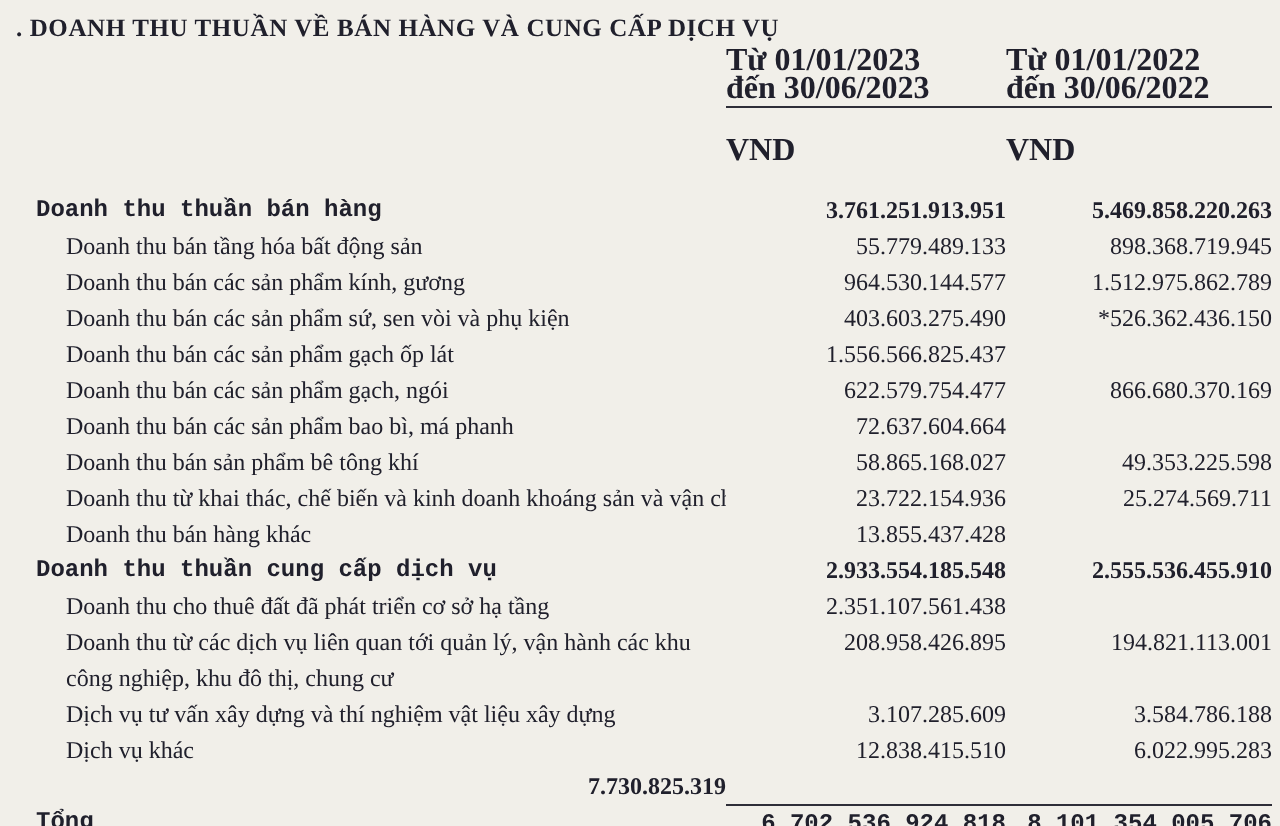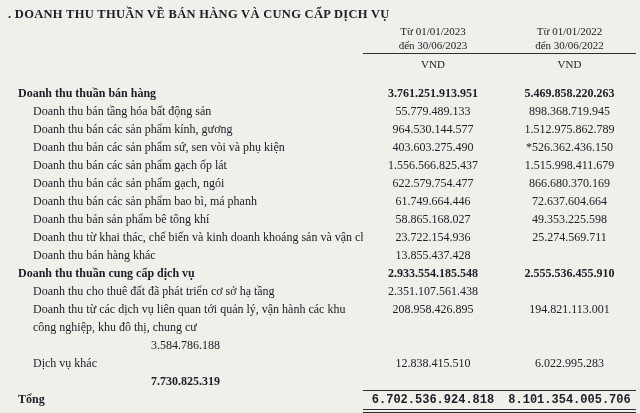--- a/index.html
+++ b/index.html
@@ -13,31 +13,31 @@
   .page { box-sizing:border-box; width:640px; height:412px; padding:6px 4px 0 8px; }
 
   .title {
     font-weight:bold; font-size:12.5px; letter-spacing:.3px;
     line-height:16px; white-space:nowrap;
   }
 
   .grid { display:grid; grid-template-columns:355px 140px 133px; }
 
   .head-row { margin-top:2px; }
-  .col-head { text-align:center; font-weight:normal; font-size:11px; line-height:14px; }
+  .col-head { text-align:left; font-weight:bold; font-size:16px; line-height:14px; }
   .col-head .rule { border-bottom:1.4px solid #2e2e38; margin-top:1px; }
-  .col-head .unit { margin-top:3px; }
+  .col-head .unit { margin-top:15px; }
 
   .table-body { margin-top:13px; }
 
   .row { line-height:18px; font-size:12px; }
   .row .label { padding-left:25px; }
   .row.bold { font-weight:bold; }
-  .row.bold .label { padding-left:10px; }
-  .num { text-align:center; font-variant-numeric:tabular-nums; }
+  .row.bold .label { padding-left:10px;font-family:Liberation Mono, monospace; }
+  .num { text-align:right; font-variant-numeric:tabular-nums; }
   .row.truncate .label { white-space:nowrap; overflow:hidden; }
   .row.wrap .label { white-space:pre-line; }
   .row.wrap .num { align-self:start; }
   .row.total .num { border-top:1.4px solid #2e2e38; border-bottom:4px double #2e2e38;font-family:Liberation Mono, monospace; }
 </style>
 </head>
 <body>
 
 <div class="page">
 
@@ -80,32 +80,30 @@
 
   <div class="row grid">
     <div class="label">Doanh thu bán các sản phẩm sứ, sen vòi và phụ kiện</div>
     <div class="num n1">403.603.275.490</div>
     <div class="num n2">*526.362.436.150</div>
   </div>
 
   <div class="row grid">
     <div class="label">Doanh thu bán các sản phẩm gạch ốp lát</div>
     <div class="num n1">1.556.566.825.437</div>
-    <div class="num n2">1.515.998.411.679</div>
   </div>
 
   <div class="row grid">
     <div class="label">Doanh thu bán các sản phẩm gạch, ngói</div>
     <div class="num n1">622.579.754.477</div>
     <div class="num n2">866.680.370.169</div>
   </div>
 
   <div class="row grid">
     <div class="label">Doanh thu bán các sản phẩm bao bì, má phanh</div>
-    <div class="num n1">61.749.664.446</div>
     <div class="num n2">72.637.604.664</div>
   </div>
 
   <div class="row grid">
     <div class="label">Doanh thu bán sản phẩm bê tông khí</div>
     <div class="num n1">58.865.168.027</div>
     <div class="num n2">49.353.225.598</div>
   </div>
 
   <div class="row grid truncate">
@@ -131,20 +129,22 @@
   </div>
 
   <div class="row grid wrap">
     <div class="label">Doanh thu từ các dịch vụ liên quan tới quản lý, vận hành các khu
 công nghiệp, khu đô thị, chung cư</div>
     <div class="num n1">208.958.426.895</div>
     <div class="num n2">194.821.113.001</div>
   </div>
 
   <div class="row grid">
+    <div class="label">Dịch vụ tư vấn xây dựng và thí nghiệm vật liệu xây dựng</div>
+    <div class="num n1">3.107.285.609</div>
     <div class="num n2">3.584.786.188</div>
   </div>
 
   <div class="row grid">
     <div class="label">Dịch vụ khác</div>
     <div class="num n1">12.838.415.510</div>
     <div class="num n2">6.022.995.283</div>
   </div>
 
   <div class="row grid bold">

